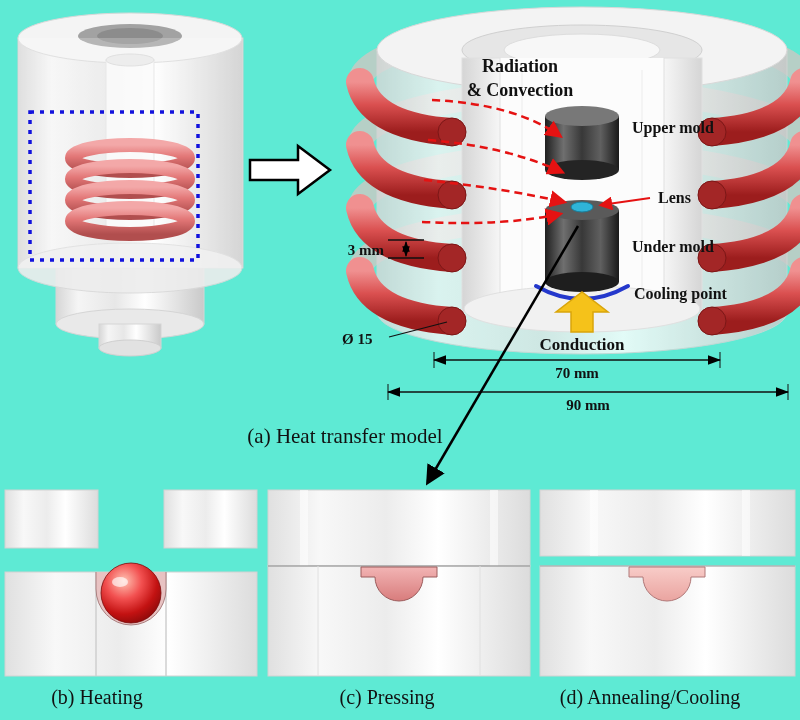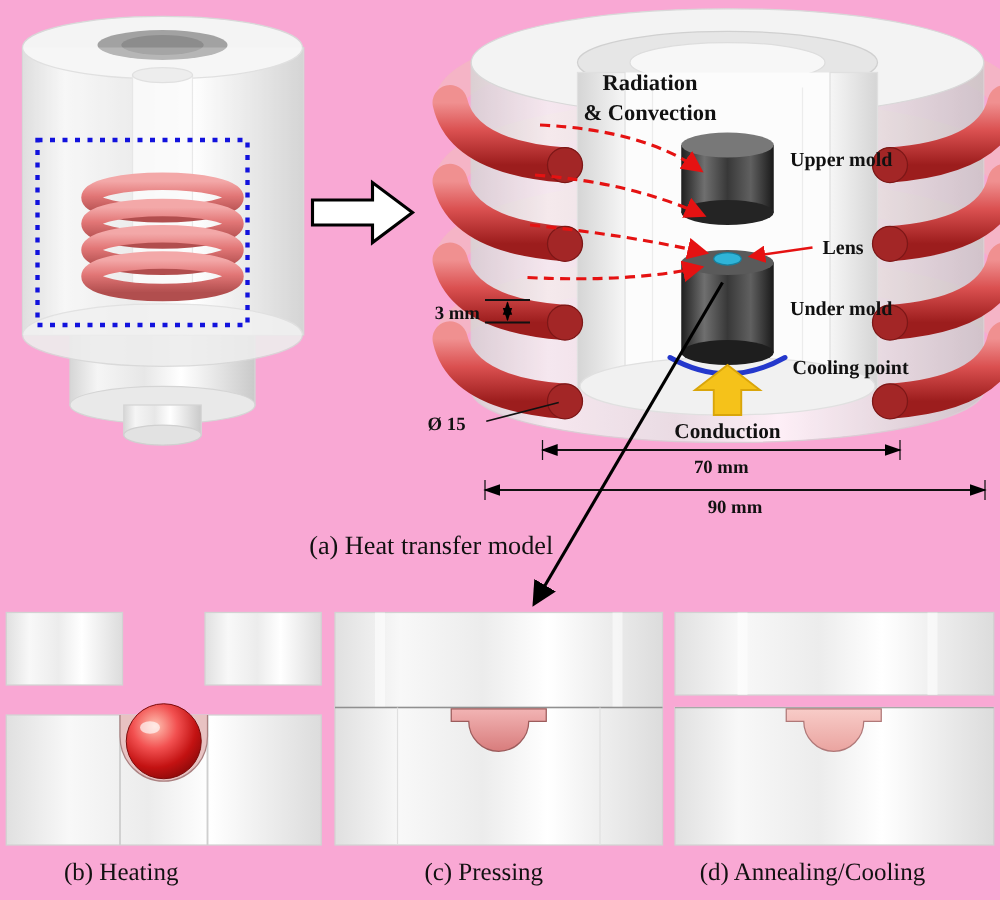--- a/index.html
+++ b/index.html
@@ -1,16 +1,16 @@
 <!DOCTYPE html>
 <html><head>
 <meta charset="utf-8">
 <style>
   html,body{margin:0;padding:0;background:#ffffff;}
-  .stage{position:relative;width:800px;height:720px;background:#f9a8d4;overflow:hidden;
+  .stage{position:relative;width:800px;height:720px;background:#5eead4;overflow:hidden;
          font-family:"Liberation Serif", serif;}
   svg{display:block;}
   text{font-family:"Liberation Serif", serif;fill:#111;}
   .lbl{font-size:16px;font-weight:bold;}
   .lbl-dim{font-size:15px;font-weight:bold;}
   .lbl-rad{font-size:18px;font-weight:bold;}
   .lbl-cond{font-size:17px;font-weight:bold;}
   .cap-main{font-size:21px;}
   .cap-sub{font-size:20px;}
 </style>

